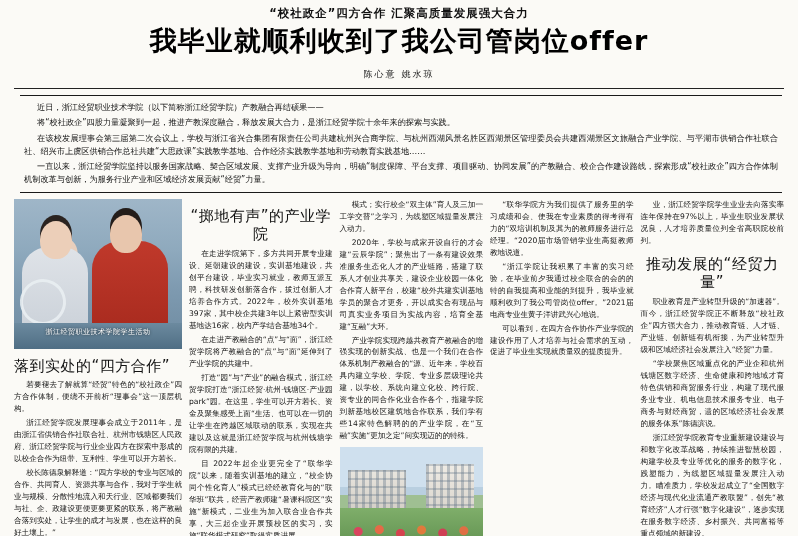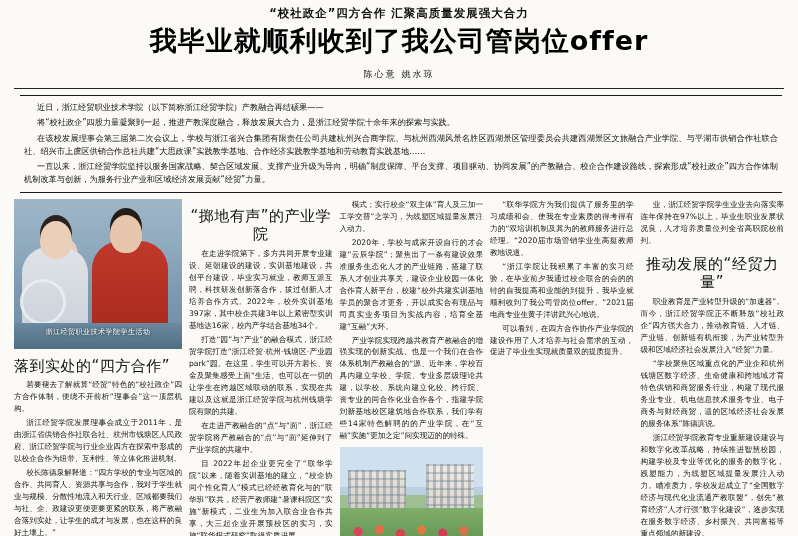--- a/index.html
+++ b/index.html
@@ -167,33 +167,33 @@
           <div class="ph-head-b"></div>
           <div class="ph-racket"></div>
           <div class="ph-floor"></div>
         </div>
         <div class="photo-caption">浙江经贸职业技术学院学生活动</div>
       </div>
 
       <h3 class="sub">落到实处的“四方合作”</h3>
       <div class="txt">
         <p>若要褪去了解就算“经贸”特色的“校社政企”四方合作体制，便绕不开前析“理事会”这一顶层机构。</p>
-        <p>浙江经贸学院发展理事会成立于2011年，是由浙江省供销合作社联合社、杭州市钱塘区人民政府、浙江经贸学院与行业企业四方在探索中形成的以校企合作为纽带、互利性、等立体化推进机制。</p>
+        <p>浙江经贸学院发展理事会成立于2011年，是由浙江省供销合作社联合社、杭州市钱塘区人民政府、浙江经贸学院与行业企业四方在探索中形成的以校企合作为纽带、互利性、学生可以开方若长。</p>
         <p>校长陈德泉解释道：“四方学校的专业与区域的合作、共同育人、资源共享与合作，我对于学生就业与规模、分散性地流入和天行业、区域都要我们与社、企、政建设更便更要更紧的联系，将产教融合落到实处，让学生的成才与发展，也在这样的良好土壤上。”</p>
         <p>据悉，通过不断的改革和调整，学校目前已构建校、社、企、校、协、浙江经贸理事会成员单位70余个。</p>
 
       </div>
     </div>
 
     <div class="col">
       <h3 class="sub center">“掷地有声”的产业学院</h3>
       <div class="txt">
         <p>在走进学院第下，多方共同开展专业建设、延朝建设的建设，实训基地建设，共创平台建设，毕业实习就业，教师互派互聘，科技研发创新落合作，拔过创新人才培养合作方式。2022年，校外实训基地397家，其中校企共建3年以上紧密型实训基地达16家，校内产学结合基地34个。</p>
+        <p>在走进产教融合的“点”与“面”，浙江经贸学院将产教融合的“点”与“面”延伸到了产业学院的共建中。</p>
         <p>打造“园”与“产业”的融合模式，浙江经贸学院打造“浙江经贸·杭州·钱塘区·产业园park”园。在这里，学生可以开方若长、资金及聚集感受上面“生活、也可以在一切的让学生在跨越区域联动的联系，实现在共建以及这就是浙江经贸学院与杭州钱塘学院有限的共建。</p>
-        <p>在走进产教融合的“点”与“面”，浙江经贸学院将产教融合的“点”与“面”延伸到了产业学院的共建中。</p>
         <p>目 2022年起企业更完全了“联华学院”以来，随着实训基地的建立，“校企协同个性化育人”模式已经经教育化与的“联华班”联共，经营产教师建“暑课科院区”实施“新模式，二业生为加入联合业合作共享，大三起企业开展预校区的实习，实施“联华模式研究”取得实质进展。</p>
 
       </div>
     </div>
 
     <div class="col">
       <div class="txt">
         <p>模式；实行校企“双主体”育人及三加一工学交替”之学习，为线塑区域提量发展注入动力。</p>
         <p>2020年，学校与成家开设自行的才会建“云辰学院”；聚焦出了一条有建设效果准服务生态化人才的产业链路，搭建了联系人才创业共享关，建设企业校园一体化合作育人新平台，校建“校外共建实训基地学员的聚合才更务，开以成实合有现品与司真实业务项目为实战内容，培育全基建“互融”大环。</p>
         <p>产业学院实现跨越共教育产教融合的增强实现的创新实战、也是一个我们在合作体系机制产教融合的“源、近年来，学校百具内建立学校、学院、专业多层级理论共建，以学校、系统向建立化校、跨行院、资专业的同合作化业合作各个，指建学院到新基地校区建筑地合作联系，我们学有些14家特色解聘的的产业学院，在“互融”实施“更加之定”间实现迈的的特殊。</p>

